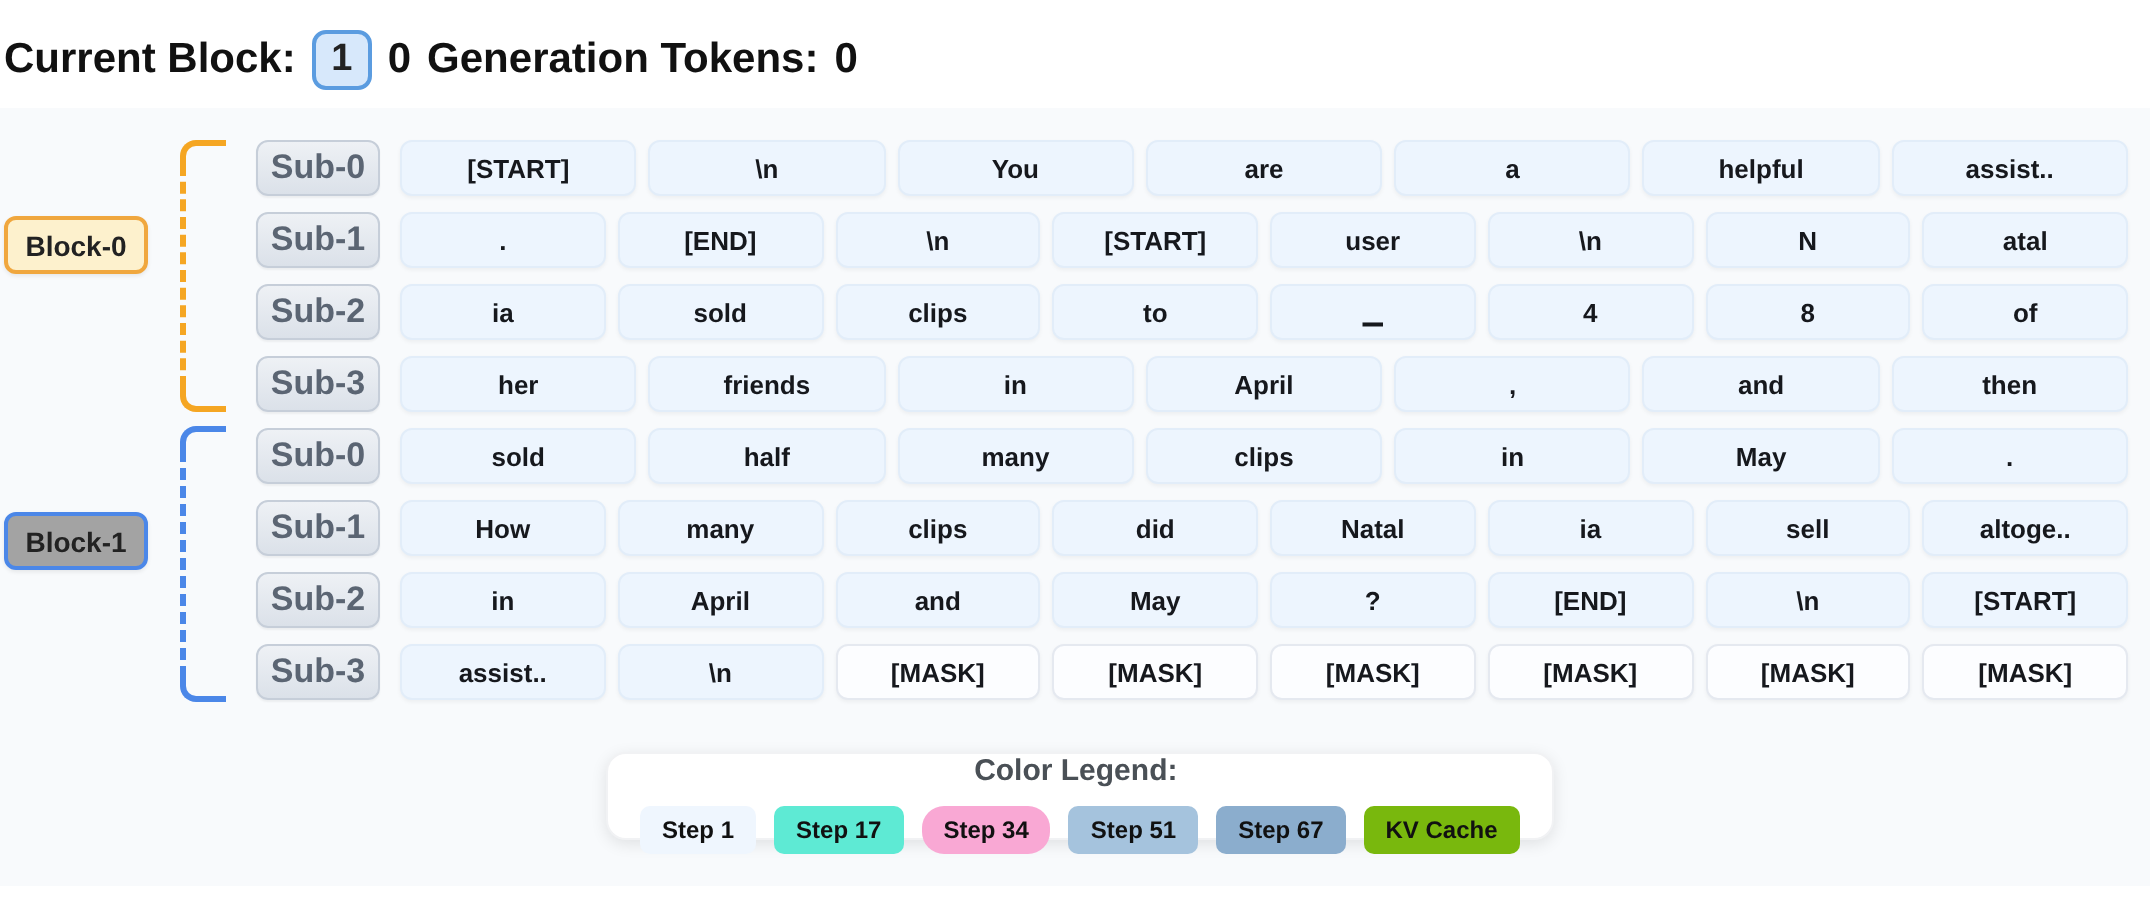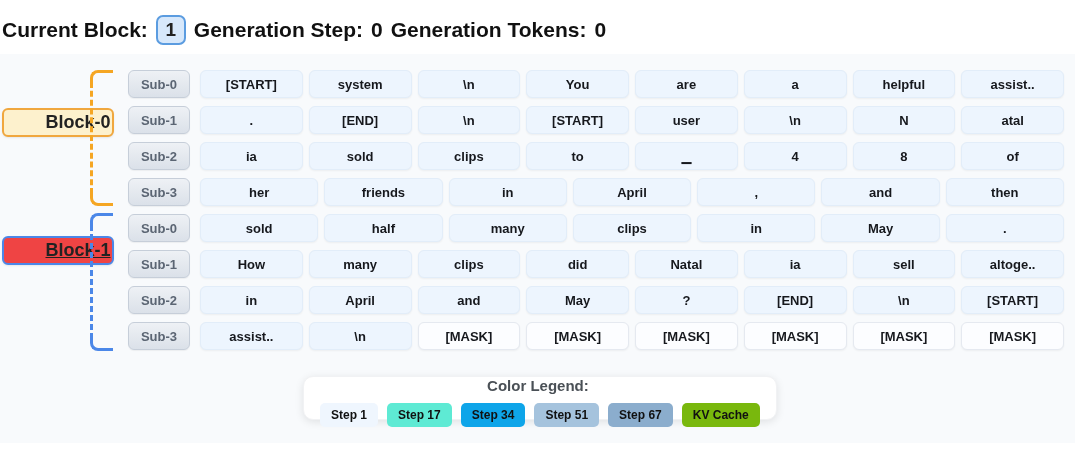--- a/index.html
+++ b/index.html
@@ -20,22 +20,22 @@
     background:#d7e8fb;border:2px solid #5b9ce0;
     font-size:19px;font-weight:bold;color:#222;
   }
   .panel{
     position:absolute;left:0;top:54px;width:1075px;height:389px;
     background:#f8fafc;
   }
   .block-label{
     position:absolute;left:2px;width:68px;height:25px;
     display:flex;align-items:center;justify-content:center;
-    border-radius:6px;font-size:18px;font-weight:bold;color:#222;
-    border:2px solid transparent;box-shadow:0 1px 2px rgba(0,0,0,.08);padding-left:40px;
+    border-radius:6px;font-size:14px;font-weight:bold;color:#222;
+    border:2px solid transparent;box-shadow:0 1px 2px rgba(0,0,0,.08);
   }
   .bracket{position:absolute;left:90px;width:24px;}
   .bracket .cap-top{
     position:absolute;top:0;left:0;width:20px;height:12px;
     border-top:3.5px solid currentColor;border-left:3.5px solid currentColor;
     border-top-left-radius:8px;
   }
   .bracket .cap-bottom{
     position:absolute;bottom:0;left:0;width:20px;height:12px;
     border-bottom:3.5px solid currentColor;border-left:3.5px solid currentColor;
@@ -46,21 +46,21 @@
     border-left:3.5px dashed currentColor;
   }
   .grid{position:absolute;left:128px;top:16px;width:936px;}
   .row{display:flex;gap:6px;height:28px;margin-bottom:8px;}
   .row.block-start{margin-top:2px;}
   .sub-btn{
     flex:none;width:60px;margin-right:4px;
     display:flex;align-items:center;justify-content:center;
     background:linear-gradient(#eef1f5,#dbe1e9);
     border:1px solid #c6ced9;border-radius:6px;
-    font-size:13px;font-weight:bold;color:#5b6573;
+    font-size:17px;font-weight:bold;color:#5b6573;
     box-shadow:0 1px 1px rgba(0,0,0,.05);
   }
   .cell{
     flex:1;display:flex;align-items:center;justify-content:center;
     background:#edf5fe;border:1px solid #e2edf9;border-radius:6px;
     font-size:13px;font-weight:bold;color:#16181d;
     box-shadow:0 1px 2px rgba(0,0,0,.05);
     white-space:pre;overflow:hidden;
   }
   .cell.mask{background:#fcfdff;border-color:#e5e9f0;}
@@ -77,32 +77,30 @@
     padding:5px 11px;border-radius:5px;
     font-size:12px;font-weight:bold;color:#111;white-space:nowrap;
   }
 </style>
 </head>
 <body>
 
 <div class="header">
   <span>Current Block:</span>
   <span class="badge">1</span>
-  <span>Generation Step:</span>
   <span>0</span>
   <span>Generation Tokens:</span>
   <span>0</span>
 </div>
 
 <div class="panel">
   <div class="grid" id="grid">
       <div class="row">
         <div class="sub-btn">Sub-0</div>
         <div class="cell">[START]</div>
-        <div class="cell">system</div>
         <div class="cell">\n</div>
         <div class="cell">You</div>
         <div class="cell">are</div>
         <div class="cell">a</div>
         <div class="cell">helpful</div>
         <div class="cell">assist..</div>
       </div>
       <div class="row">
         <div class="sub-btn">Sub-1</div>
         <div class="cell">.</div>
@@ -178,31 +176,31 @@
         <div class="cell mask">[MASK]</div>
         <div class="cell mask">[MASK]</div>
       </div>
     </div>
 
   <div class="legend">
     <span class="legend-title">Color Legend:</span>
     <span id="legend-items" style="display:inline-flex;gap:9px;">
         <span class="chip" style="background: rgb(239, 246, 254);">Step 1</span>
         <span class="chip" style="background: #5eead4;">Step 17</span>
-        <span class="chip" style="background: #0ea5e9;">Step 34</span>
+        <span class="chip" style="background: #f9a8d4; border-radius: 11px;">Step 34</span>
         <span class="chip" style="background: rgb(165, 195, 221);">Step 51</span>
         <span class="chip" style="background: rgb(139, 173, 205);">Step 67</span>
         <span class="chip" style="background: rgb(121, 184, 13);">KV Cache</span>
       </span>
   </div>
 <div class="block-label" style="top: 54px; background: rgb(253, 241, 205); border-color: rgb(240, 167, 62);">Block-0</div>
     <div class="bracket" style="color: rgb(245, 166, 35); top: 16px; height: 136px;">
       <div class="cap-top"></div>
       <div class="vline"></div>
       <div class="cap-bottom"></div>
     </div>
-    <div class="block-label" style="top: 182px; background: #ef4444; border-color: rgb(75, 135, 232); text-decoration: underline;">Block-1</div>
+    <div class="block-label" style="top: 202px; background: #a3a3a3; border-color: rgb(75, 135, 232);">Block-1</div>
     <div class="bracket" style="color: rgb(75, 135, 232); top: 159px; height: 138px;">
       <div class="cap-top"></div>
       <div class="vline"></div>
       <div class="cap-bottom"></div>
     </div>
   </div>
 
 </body></html>

